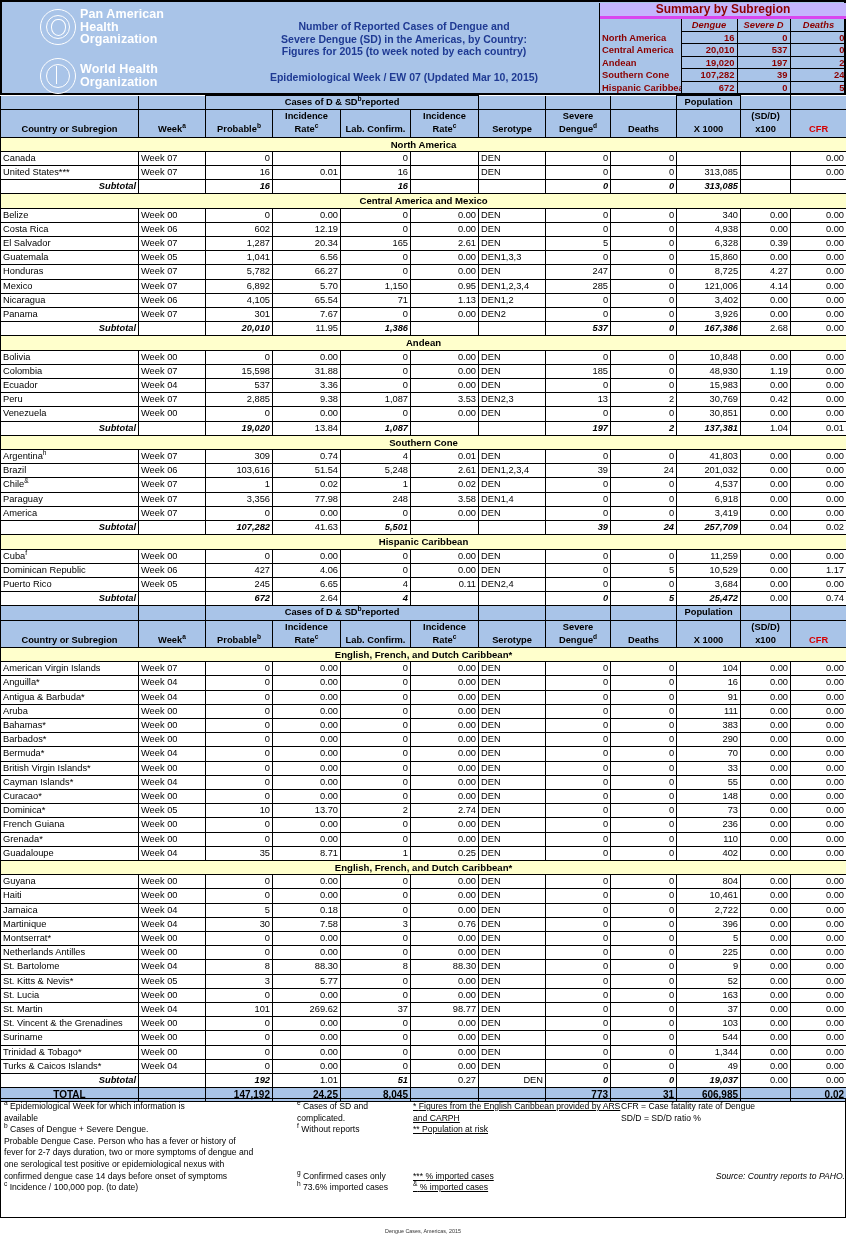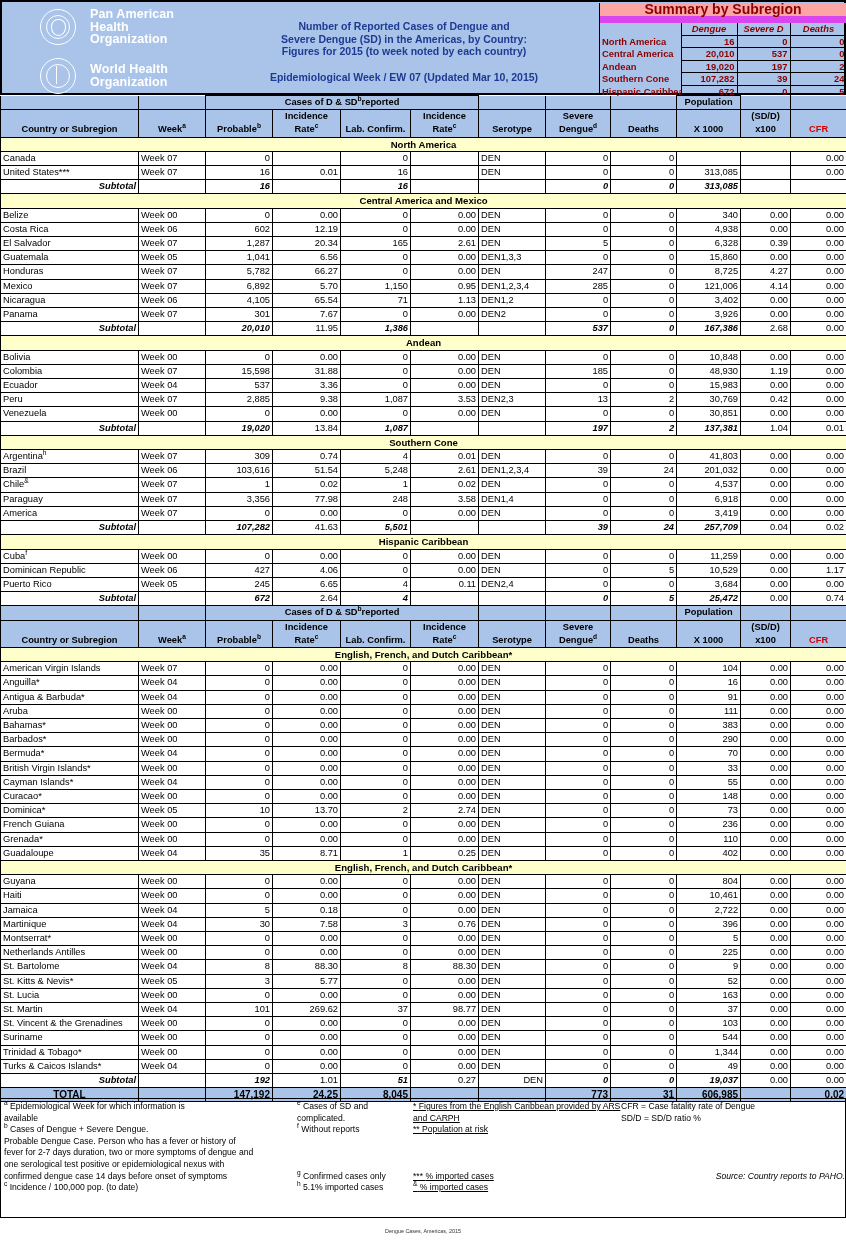--- a/index.html
+++ b/index.html
@@ -21,21 +21,21 @@
   .banner{
     position:absolute; left:0; top:0; width:846px; height:95px;
     background:#a9c4e8;
     border:2px solid #000;
     box-sizing:border-box;
   }
   .logo-box{
     position:absolute; left:38px; top:6px; width:160px; height:84px;
     color:#ffffff;
   }
-  .logo-row{ display:flex; align-items:center; gap:14px; margin-bottom:2px;}
+  .logo-row{ display:flex; align-items:center; gap:4px; margin-bottom:2px;}
   .seal{
     width:34px;height:34px;border-radius:50%;
     border:1.6px solid #ffffff;
     position:relative;flex:none;
     background:transparent;
   }
   .seal::before{
     content:"";position:absolute;left:5px;top:5px;right:5px;bottom:5px;
     border:1.2px solid #ffffff;border-radius:50%;
   }
@@ -59,22 +59,22 @@
   }
   .banner-title .sub{ display:block; margin-top:13px; font-size:10.5px;}
 
   
   .summary{
     position:absolute; left:597px; top:1px; width:247px; height:92px;
     border-left:1.5px solid #000; box-sizing:border-box;
   }
   .sum-title{
     height:13px; line-height:13px; text-align:center;
-    background:#fca5a5; color:#8b0000; font-weight:bold; font-size:14px;
-    border-bottom:7px solid #d946ef;
+    background:#c4b5fd; color:#8b0000; font-weight:bold; font-size:12px;
+    border-bottom:3px solid #d946ef;
   }
   .sum-tbl{ border-collapse:collapse; width:100%; table-layout:fixed;}
   .sum-tbl td,.sum-tbl th{
     font-size:9.4px; padding:0 2px; height:11.5px; line-height:11.5px;
     border:1px solid #000; color:#8b0000; font-weight:bold;
   }
   .sum-tbl .lbl{ border:none; text-align:left; width:81px; overflow:hidden; white-space:nowrap;}
   .sum-tbl .hd{ border:none; border-bottom:0; font-style:italic; text-align:center;}
   .sum-tbl .hd.v{ border:1px solid #000; border-top:none;}
   .sum-tbl .num{ text-align:right;}
@@ -1162,21 +1162,21 @@
       <div><sup>c</sup> <span>Incidence / 100,000 pop. (to date)</span></div>
     </div>
 
     <div class="ncol-b">
       <div><sup>e</sup> <span>Cases of SD and complicated.</span></div>
       <div><sup>f</sup> <span>Without reports</span></div>
       <div class="n-gap"></div>
         <div class="n-gap"></div>
         <div class="n-gap"></div>
       <div><sup>g</sup> <span>Confirmed cases only</span></div>
-      <div><sup>h</sup> <span>5.1% imported cases</span></div>
+      <div><sup>h</sup> <span>73.6% imported cases</span></div>
     </div>
 
     <div class="ncol-c">
       <div>* <span>Figures from the English Caribbean provided by ARS and CARPH</span></div>
       <div>** <span>Population at risk</span></div>
       <div class="n-gap"></div>
         <div class="n-gap"></div>
         <div class="n-gap"></div>
       <div>*** <span>% imported cases</span></div>
       <div><sup>&amp;</sup> <span>% imported cases</span></div>

